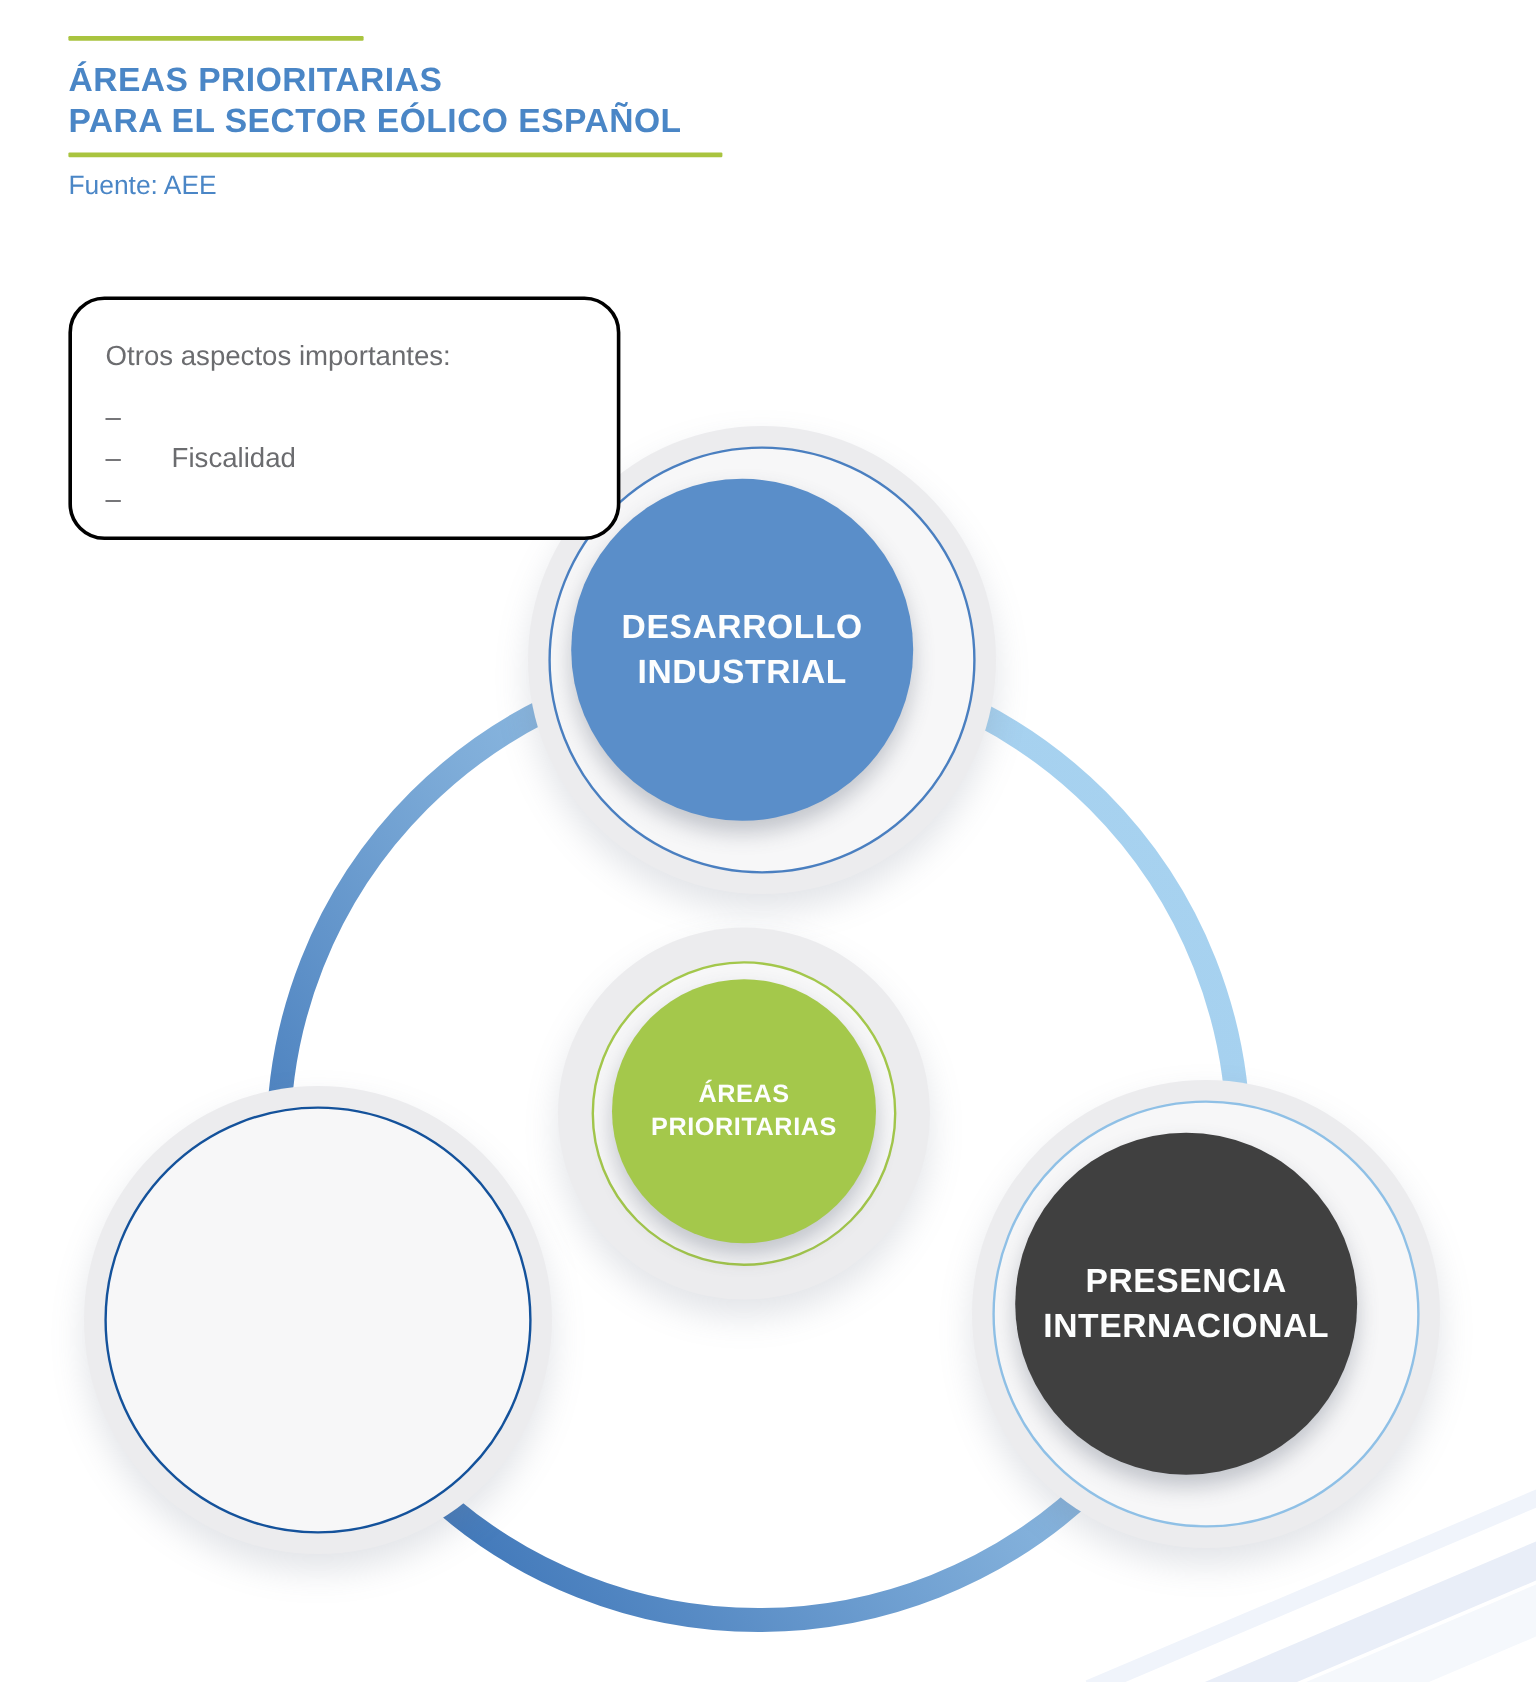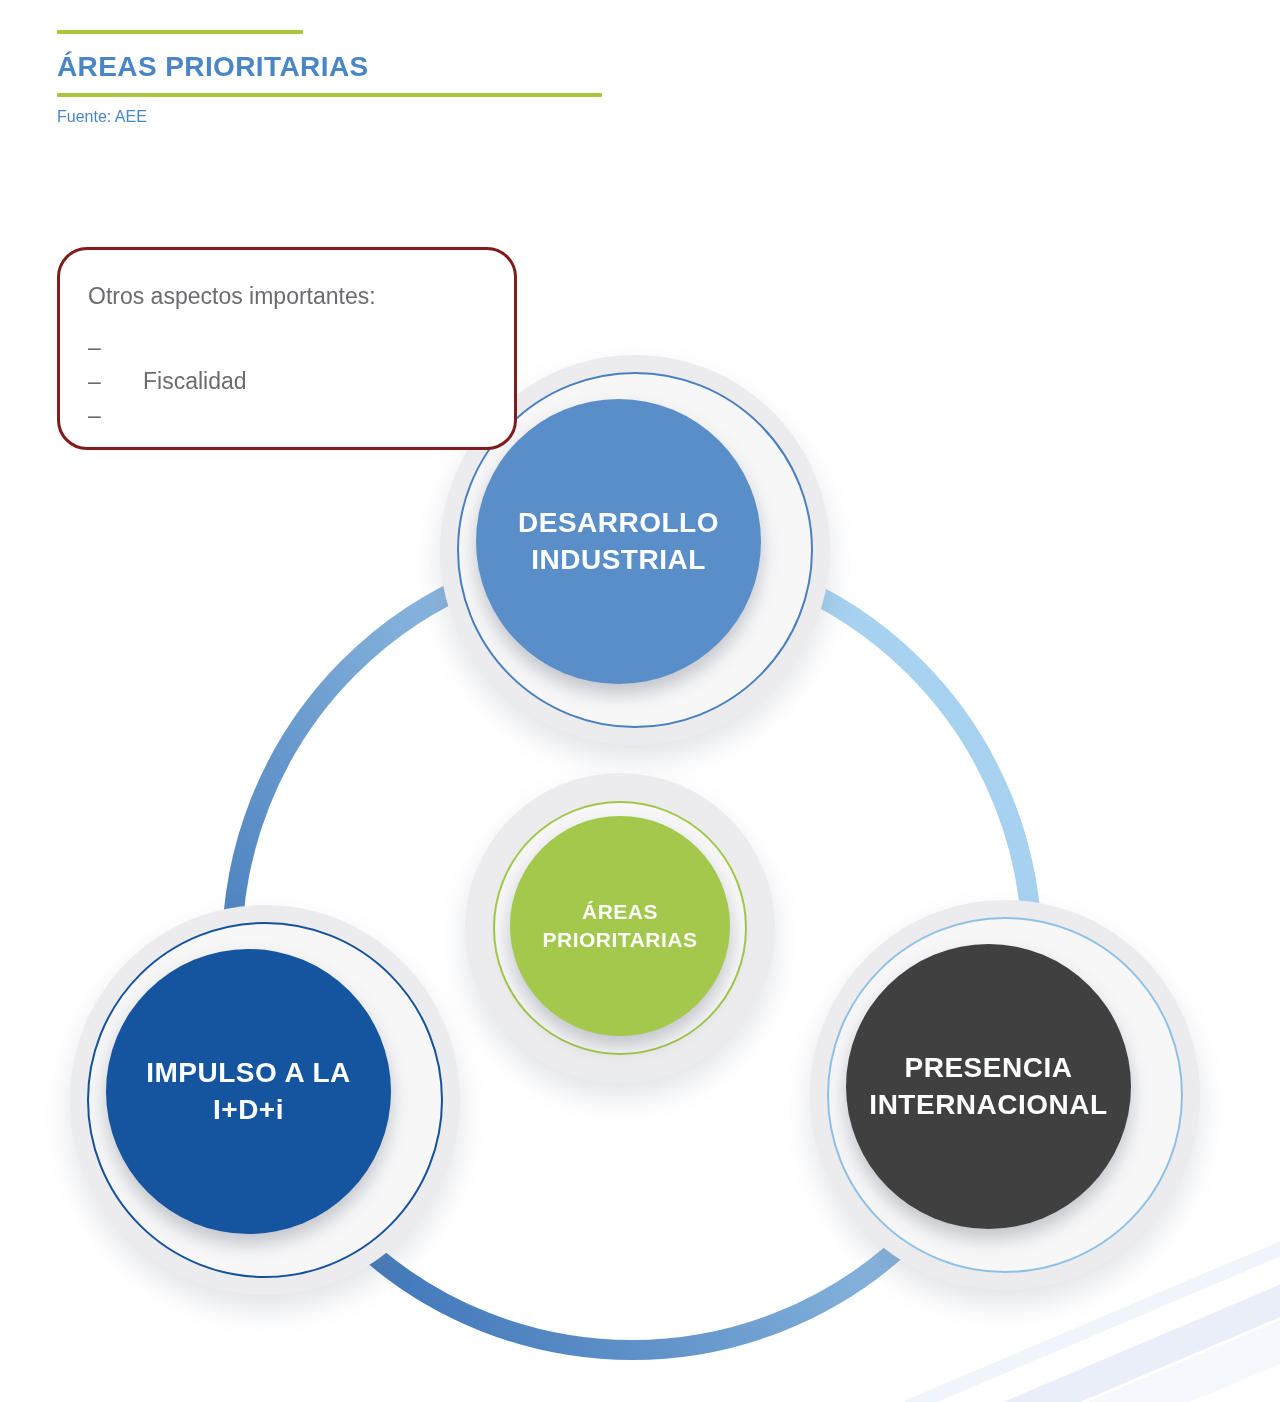--- a/index.html
+++ b/index.html
@@ -6,25 +6,25 @@
   html,body { width:1280px; height:1402px; background:#ffffff; overflow:hidden;
               font-family:"Liberation Sans", sans-serif; }
   .page { position:relative; width:1280px; height:1402px; background:#fff; overflow:hidden; }
 
   
   .header { position:absolute; left:57px; top:30px; width:560px; }
   .rule { height:4px; background:#a9c43f; border-radius:1px; }
   .rule-top { width:246px; margin-bottom:16px; }
   .rule-bottom { width:545px; margin-top:9px; }
   .title { color:#4a86c6; font-weight:bold; font-size:28px; line-height:34px; letter-spacing:0.4px; }
-  .source { margin-top:11px; color:#4a86c6; font-size:16px; }
+  .source { margin-top:11px; color:#4a86c6; font-size:22px; }
 
   
   .aside-box { position:absolute; left:57px; top:247px; width:460px; height:203px;
-               background:#ffffff; border:3px solid #7f1d1d; border-radius:30px;
+               background:#ffffff; border:3px solid #000000; border-radius:30px;
                padding:33px 13px 0 28px; z-index:30; }
   .aside-title { color:#6b6c6f; font-size:23px; margin-bottom:20px; }
   .aside-list { list-style:none; }
   .aside-item { display:grid; grid-template-columns:55px 1fr; color:#6b6c6f;
                 font-size:23px; line-height:34px; }
 
   
   .ring-svg { position:absolute; left:0; top:0; z-index:5; }
 
   
@@ -69,20 +69,21 @@
 </style>
 </head>
 <body>
 
 <div class="page">
 
   <div class="header">
     <div class="rule rule-top"></div>
     <div class="title">
       <div>ÁREAS PRIORITARIAS</div>
+      <div>PARA EL SECTOR EÓLICO ESPAÑOL</div>
     </div>
     <div class="rule rule-bottom"></div>
     <div class="source">Fuente: AEE</div>
   </div>
 
   <svg class="ring-svg" width="1280" height="1402" viewBox="0 0 1280 1402">
     <defs>
       <linearGradient id="ringGrad" gradientUnits="userSpaceOnUse" x1="230" y1="1150" x2="1000" y2="620">
         <stop offset="0" stop-color="#3a72b6"></stop>
         <stop offset="0.45" stop-color="#7fadd9"></stop>
@@ -96,24 +97,20 @@
   <div class="node node-big node-top">
     <div class="node-ring"></div>
     <div class="node-inner">
       <div class="node-label">DESARROLLO
 INDUSTRIAL</div>
     </div>
   </div>
 
   <div class="node node-big node-left">
     <div class="node-ring"></div>
-    <div class="node-inner">
-      <div class="node-label">IMPULSO A LA
-I+D+i</div>
-    </div>
   </div>
 
   <div class="node node-big node-right">
     <div class="node-ring"></div>
     <div class="node-inner">
       <div class="node-label">PRESENCIA
 INTERNACIONAL</div>
     </div>
   </div>
 

